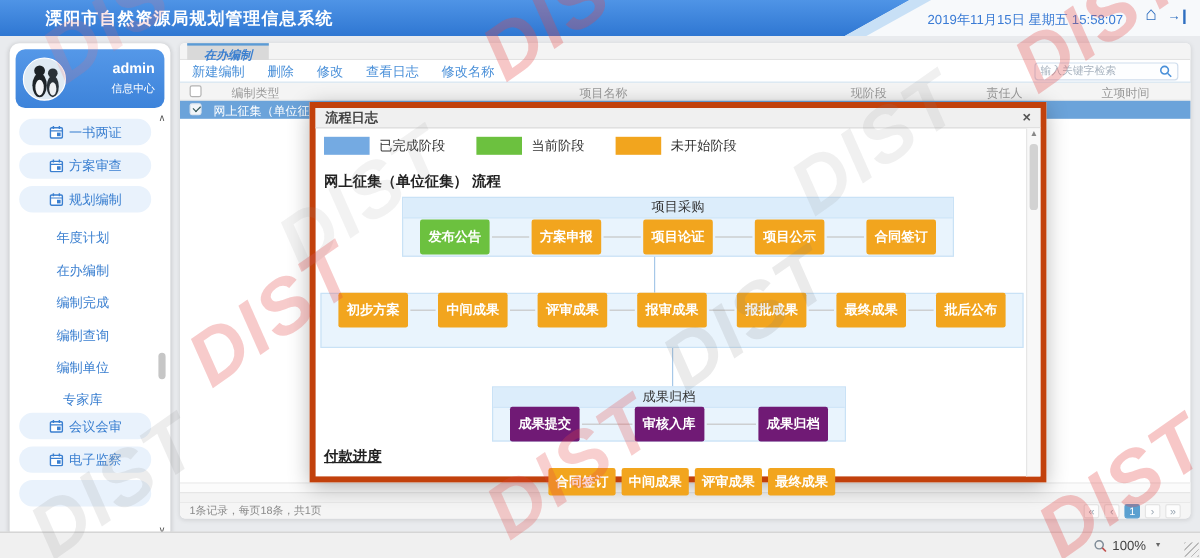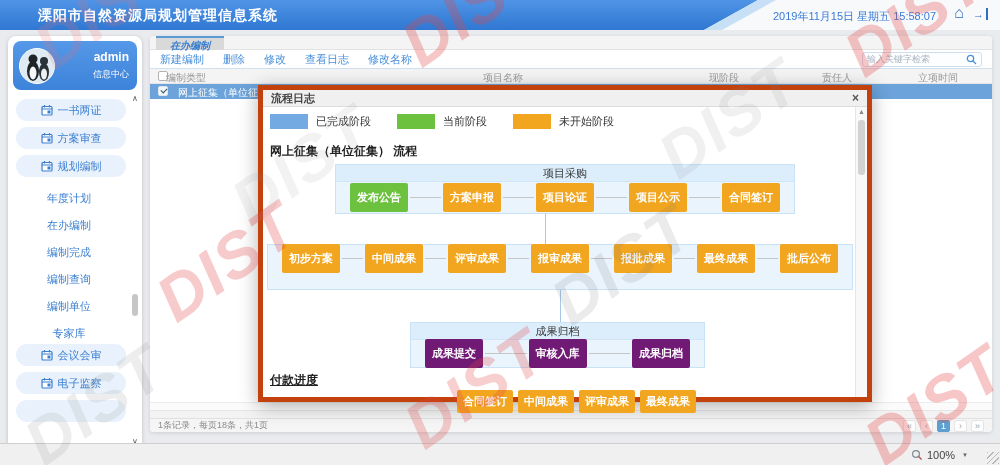--- a/index.html
+++ b/index.html
@@ -259,21 +259,21 @@
         <input type="text" placeholder="输入关键字检索" style="">
         <svg width="11" height="11" viewBox="0 0 11 11">
           <circle cx="4.5" cy="4.5" r="3.2" fill="none" stroke="#4a90d9" stroke-width="1.3"></circle>
           <line x1="7" y1="7" x2="10" y2="10" stroke="#4a90d9" stroke-width="1.3"></line>
         </svg>
       </div>
     </div>
 
     <div class="grid-header">
       <div class="cbox"></div>
-      <span class="col-label" style="left:16px">编制类型</span>
+      <span class="col-label" style="left:43px">编制类型</span>
       <span class="col-label" style="left:353px;transform:translateX(-50%)">项目名称</span>
       <span class="col-label" style="left:574px;transform:translateX(-50%)">现阶段</span>
       <span class="col-label" style="left:687px;transform:translateX(-50%)">责任人</span>
       <span class="col-label" style="left:788px;transform:translateX(-50%)">立项时间</span>
     </div>
 
     <div class="grid-row">
       <div class="cbox"></div>
       <span class="row-label">网上征集（单位征集）</span>
     </div>

